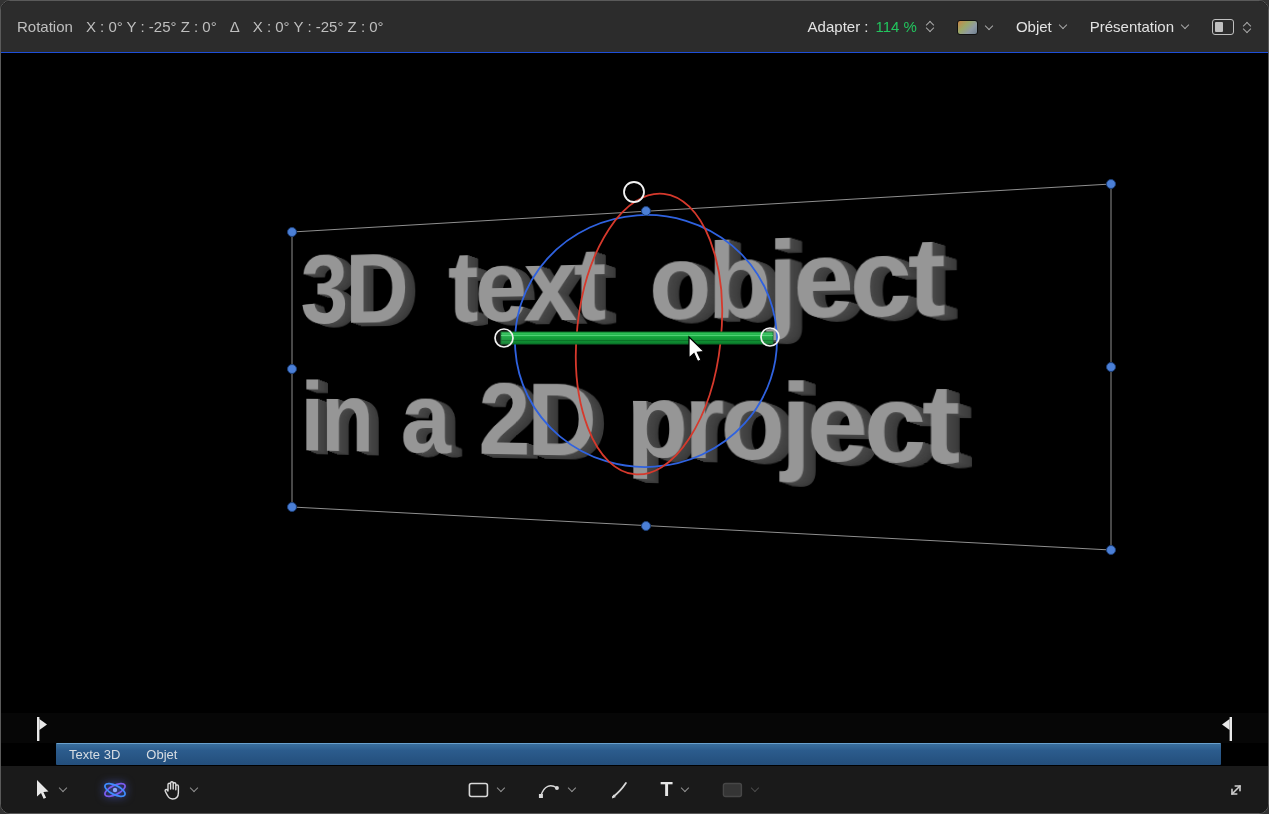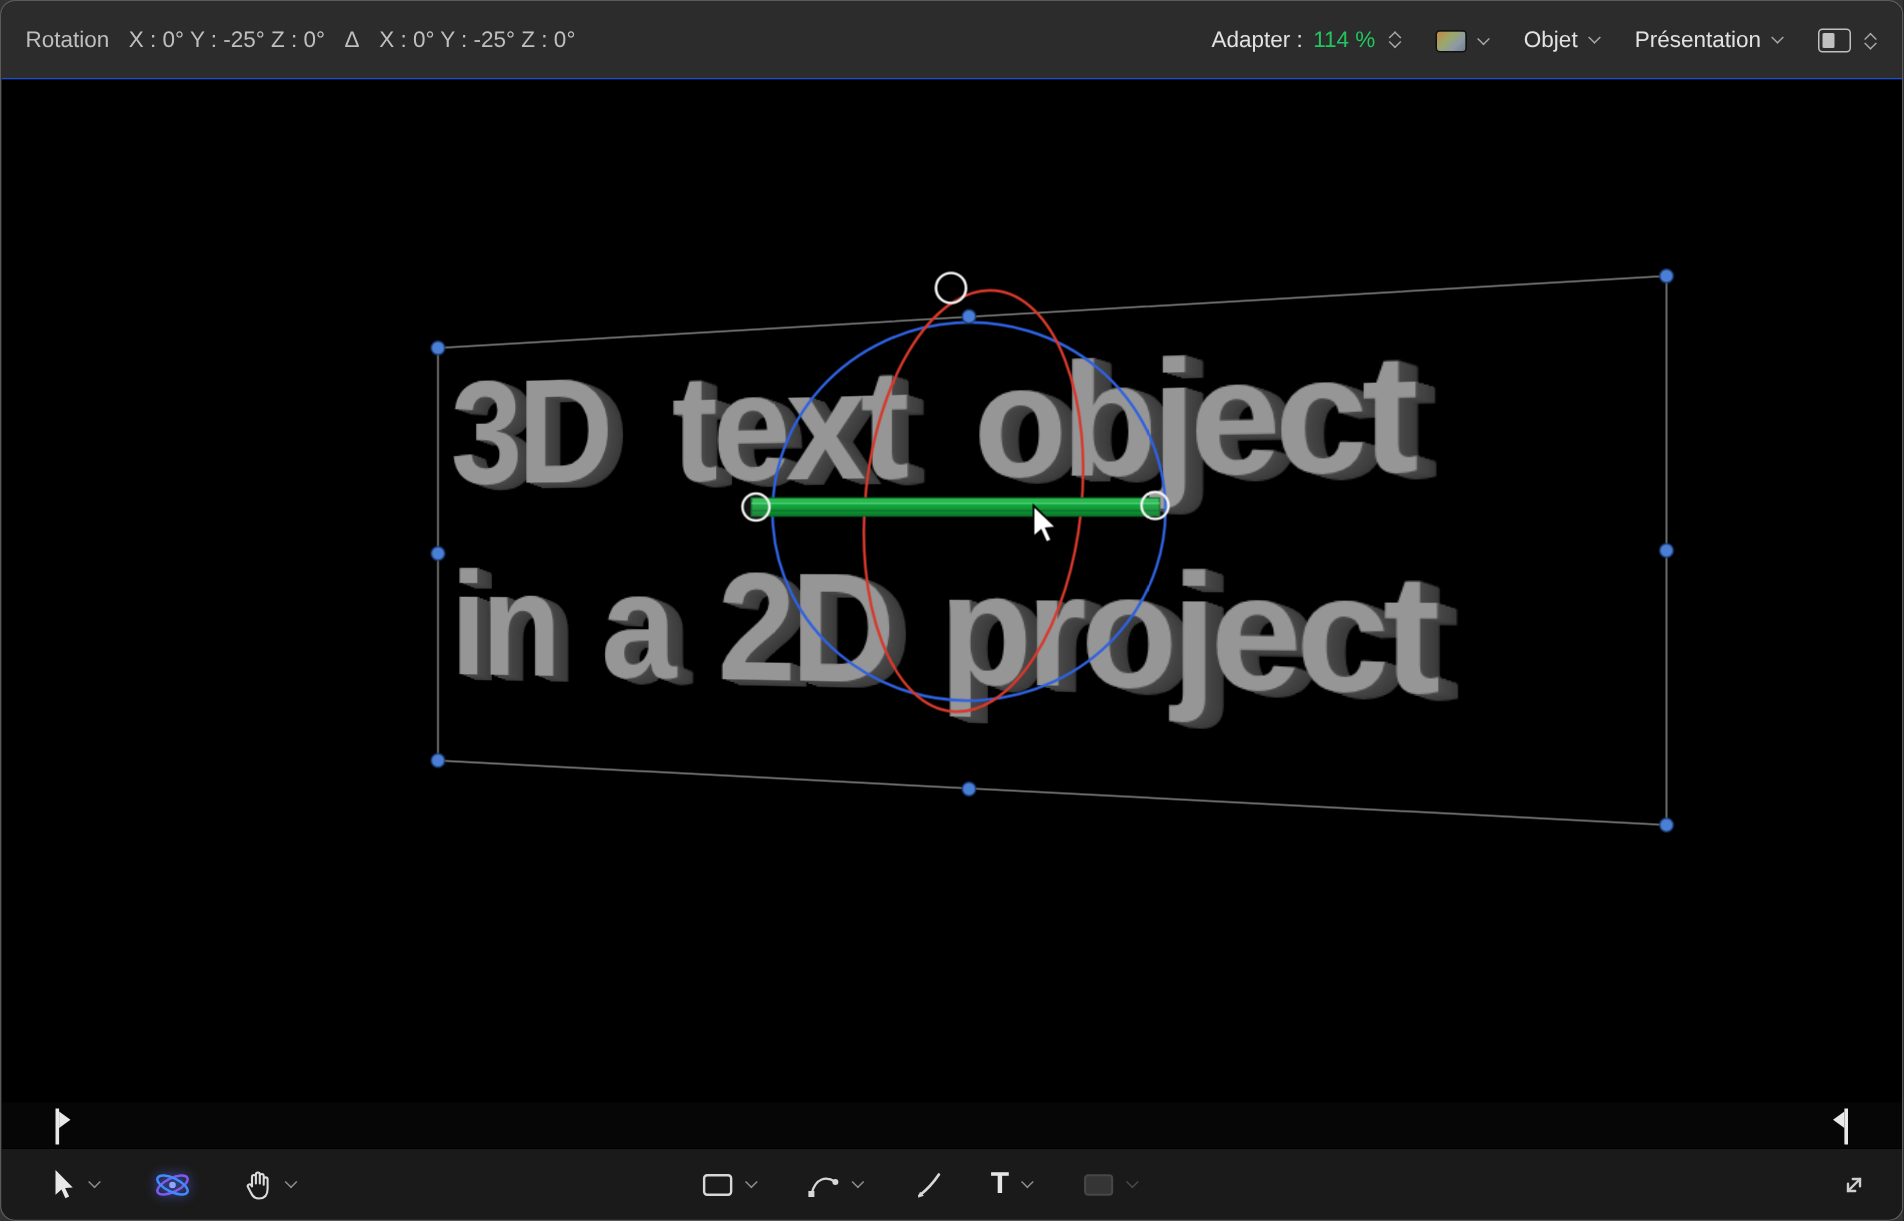--- a/index.html
+++ b/index.html
@@ -178,20 +178,24 @@
     <svg class="pin left" width="24" height="28" viewBox="0 0 24 28">
       <rect x="6" y="2" width="2.4" height="24" fill="#e8e8e8"></rect>
       <polygon points="8.4,4 16,9.5 8.4,15" fill="#e8e8e8"></polygon>
     </svg>
     <svg class="pin right" width="24" height="28" viewBox="0 0 24 28">
       <rect x="15.6" y="2" width="2.4" height="24" fill="#e8e8e8"></rect>
       <polygon points="15.6,4 8,9.5 15.6,15" fill="#e8e8e8"></polygon>
     </svg>
   </div>
 
+  <div class="track-bar">
+    <span>Texte 3D</span>
+    <span>Objet</span>
+  </div>
 
   <div class="bottom-toolbar">
 
     <div class="group-left">
       <div class="tool">
         <svg width="18" height="22" viewBox="0 0 18 22">
           <path d="M4,1 L4,17.5 L8,14 L10.6,19.8 L13.1,18.7 L10.4,13 L15.5,12.6 Z" fill="#e8e8e8"></path>
         </svg>
         <span class="cv down"></span>
       </div>

